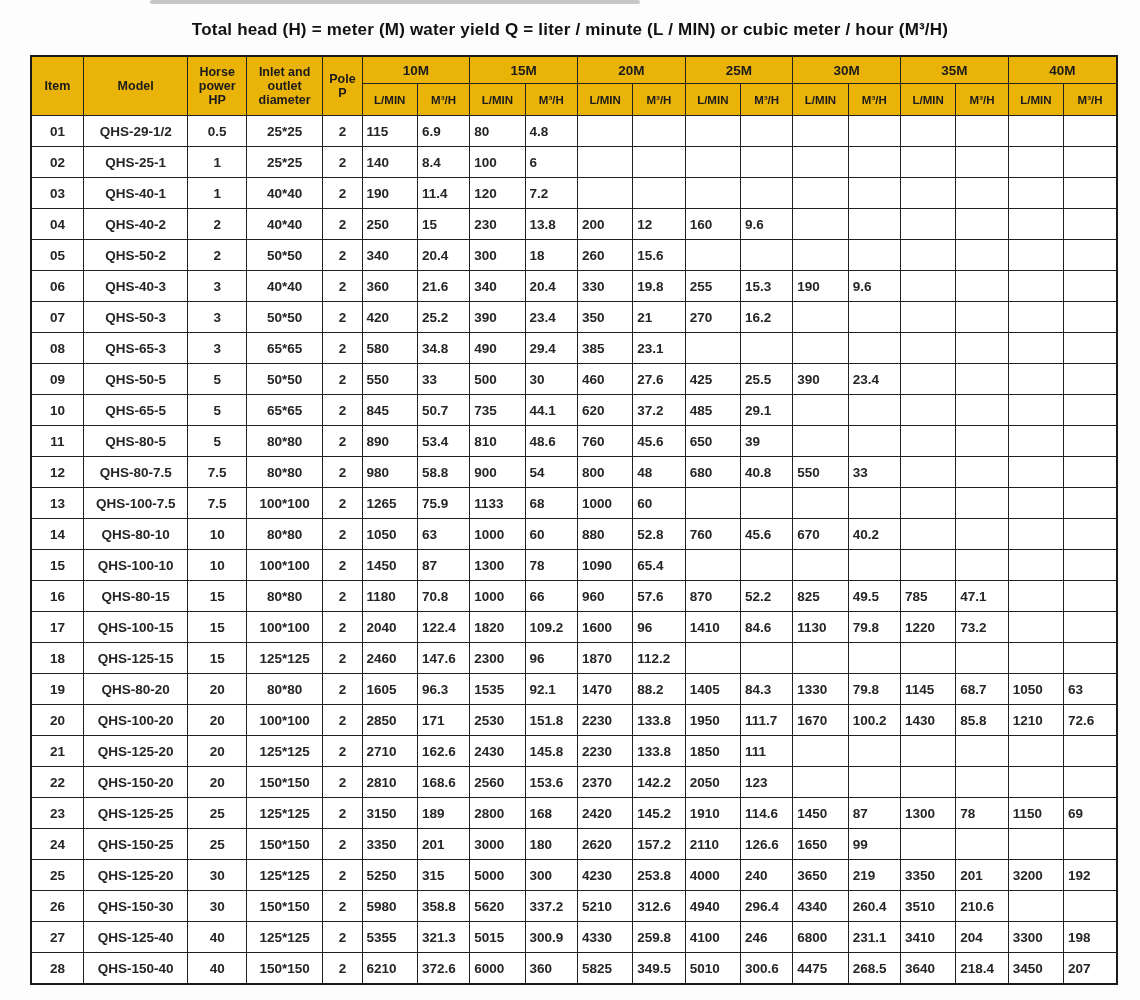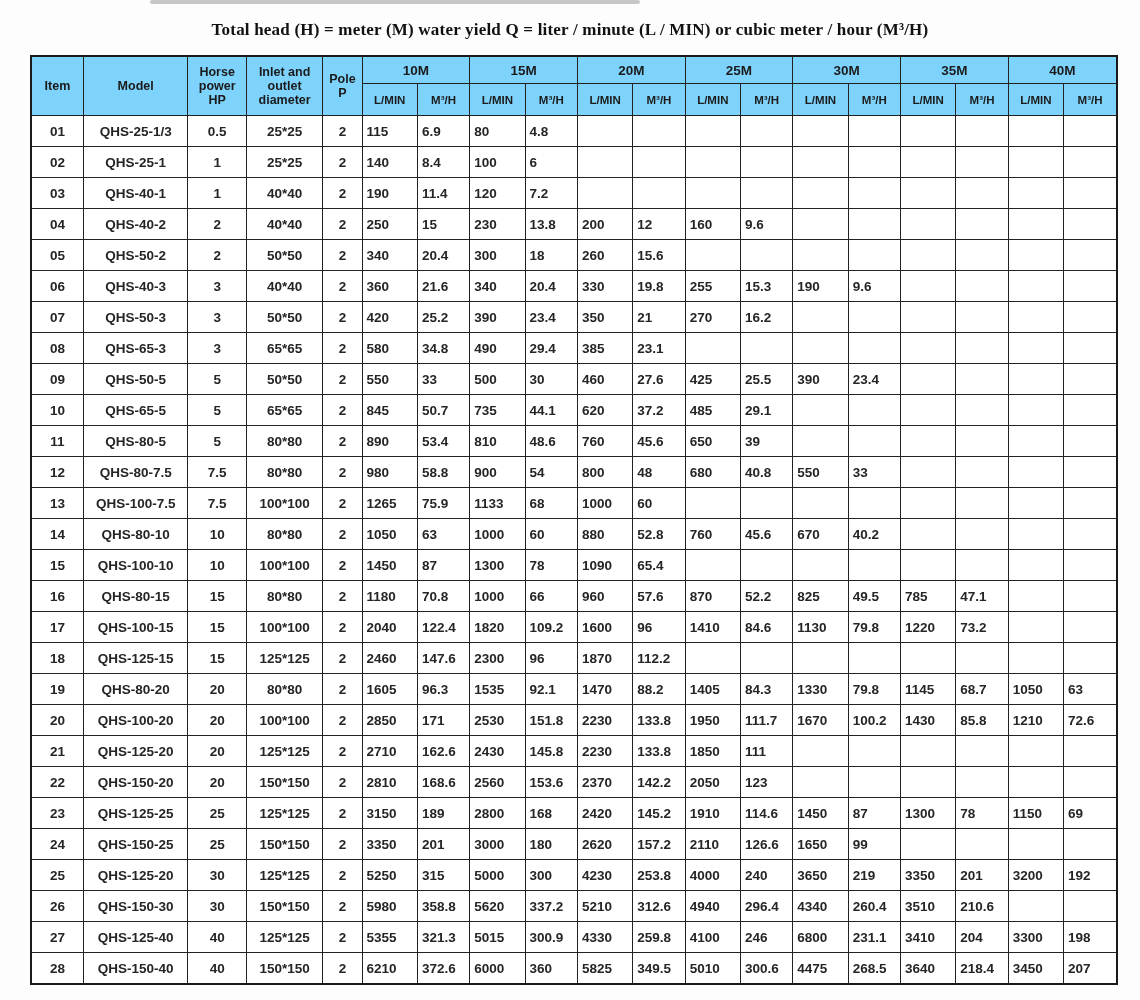--- a/index.html
+++ b/index.html
@@ -13,38 +13,37 @@
   }
   .artifact{
     position:absolute;top:0;left:150px;width:490px;height:4px;
     background:#9a9a9a;opacity:.55;border-radius:2px;
   }
   .title{
     position:absolute;top:20px;left:0;width:1140px;
     text-align:center;
     font-size:17px;font-weight:bold;color:#111;
     letter-spacing:.2px;
-    font-family:Liberation Serif, serif;
   }
   table{
     position:absolute;top:55px;left:30px;
     border-collapse:collapse;
     table-layout:fixed;
     width:1088px;
     background:#fff;
   }
   th,td{
     border:1px solid #222;
     padding:0;
     overflow:hidden;
     white-space:nowrap;
   }
   table{border:2px solid #1a1a1a;}
   thead th{
-    background:#7dd3fc;
+    background:#eab308;
     font-weight:bold;
     color:#1b1b1b;
     text-align:center;
     vertical-align:middle;
   }
   th.fh{font-size:12.5px;line-height:1.12;white-space:pre-line;height:58px;}
   th.gh{font-size:13.5px;height:26px;margin-top:30px;}
   th.sh{font-size:11.5px;height:30px;}
   tbody td{
     height:30px;
@@ -118,21 +117,21 @@
         <th class="sh">M³/H</th>
         <th class="sh">L/MIN</th>
         <th class="sh">M³/H</th>
         <th class="sh">L/MIN</th>
         <th class="sh">M³/H</th>
       </tr>
     </thead>
   <tbody id="tbody">
       <tr>
         <td class="c-center">01</td>
-        <td class="c-center">QHS-25-1/3</td>
+        <td class="c-center">QHS-29-1/2</td>
         <td class="c-center">0.5</td>
         <td class="c-center">25*25</td>
         <td class="c-center">2</td>
         <td class="c-val">115</td>
         <td class="c-val">6.9</td>
         <td class="c-val">80</td>
         <td class="c-val">4.8</td>
         <td class="c-val"></td>
         <td class="c-val"></td>
         <td class="c-val"></td>

